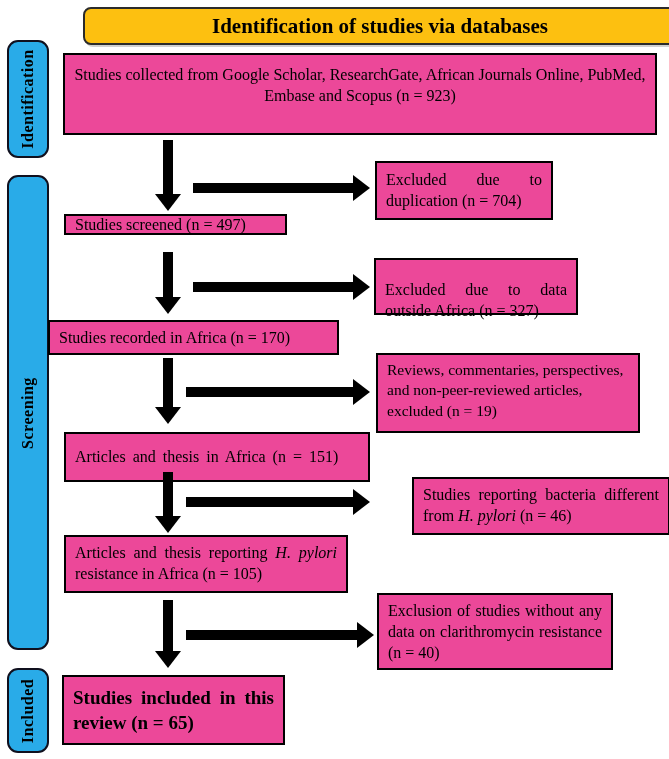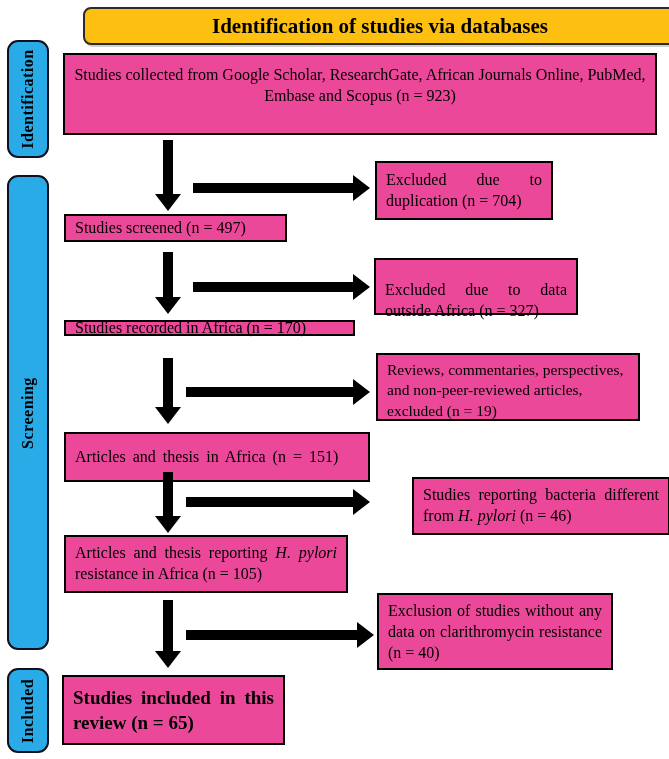--- a/index.html
+++ b/index.html
@@ -60,25 +60,25 @@
     <span class="stage-label">Screening</span>
   </div>
   <div class="stage" style="top:668px; height:85px;">
     <span class="stage-label">Included</span>
   </div>
 
   <div class="fbox center" style="left:63px; top:53px; width:594px; height:82px; padding-top:9px;">
     <span>Studies collected from Google Scholar, ResearchGate, African Journals Online, PubMed, Embase and Scopus (n = 923)</span>
   </div>
 
-  <div class="fbox vmid" style="left:64px; top:214px; width:223px; height:28px;">
+  <div class="fbox vmid" style="left:64px; top:214px; width:223px; height:21px;">
     <span>Studies screened (n = 497)</span>
   </div>
 
-  <div class="fbox vmid" style="left:64px; top:320px; width:291px; height:16px;">
+  <div class="fbox vmid" style="left:48px; top:320px; width:291px; height:35px;">
     <span>Studies recorded in Africa (n = 170)</span>
   </div>
 
   <div class="fbox vmid" style="left:64px; top:432px; width:306px; height:50px; word-spacing:3px;">
     <span>Articles and thesis in Africa (n = 151)</span>
   </div>
 
   <div class="fbox justify" style="left:64px; top:535px; width:284px; height:58px; padding-top:5px;">
     <span>Articles and thesis reporting </span><span class="it">H. pylori</span><span> resistance in Africa (n = 105)</span>
   </div>
@@ -88,21 +88,21 @@
   </div>
 
   <div class="fbox justify" style="left:375px; top:161px; width:178px; height:59px; padding-top:6px;">
     <span>Excluded due to duplication (n = 704)</span>
   </div>
 
   <div class="fbox justify" style="left:374px; top:258px; width:204px; height:57px; padding-top:19px;">
     <span>Excluded due to data outside Africa (n = 327)</span>
   </div>
 
-  <div class="fbox" style="left:376px; top:353px; width:264px; height:68px; padding-top:5px; font-size:15.5px;">
+  <div class="fbox" style="left:376px; top:353px; width:264px; height:80px; padding-top:5px; font-size:15.5px;">
     <span>Reviews, commentaries, perspectives, and non-peer-reviewed articles, excluded (n = 19)</span>
   </div>
 
   <div class="fbox justify" style="left:376px; top:477px; width:258px; height:58px; padding-top:5px;margin-left:36px;">
     <span>Studies reporting bacteria different from </span><span class="it">H. pylori</span><span> (n = 46)</span>
   </div>
 
   <div class="fbox justify" style="left:377px; top:593px; width:236px; height:77px; padding-top:5px;">
     <span>Exclusion of studies without any data on clarithromycin resistance (n = 40)</span>
   </div>

